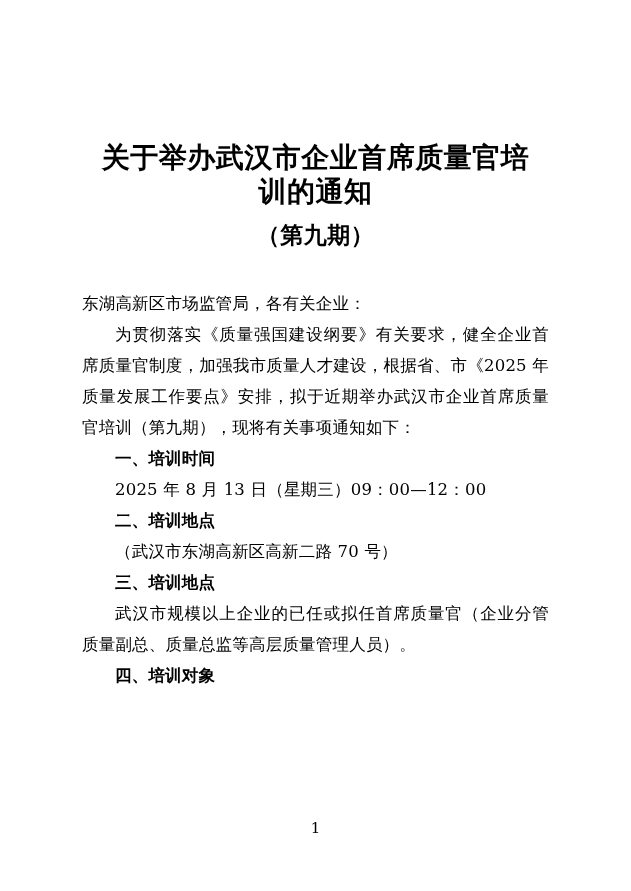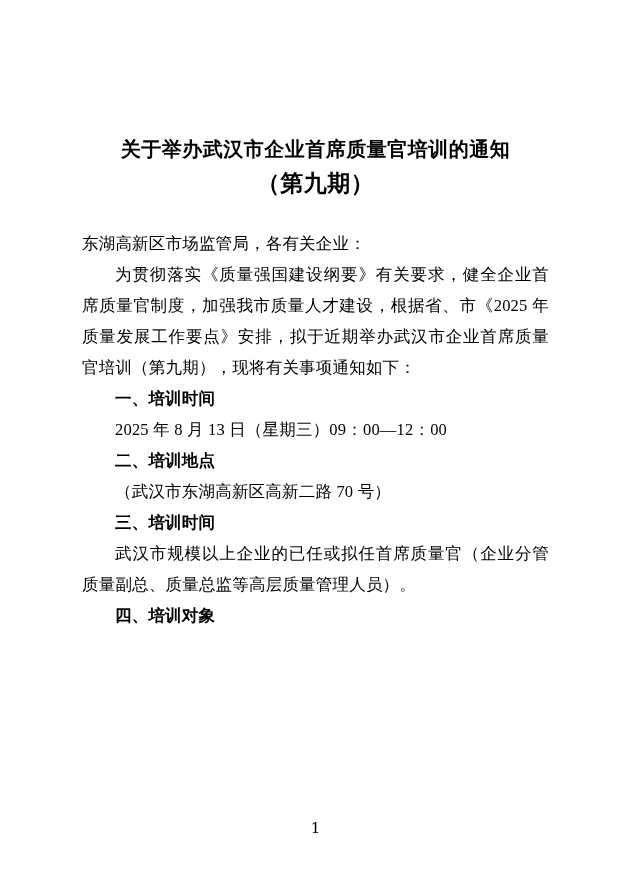--- a/index.html
+++ b/index.html
@@ -23,37 +23,36 @@
     background: #ffffff;
     overflow: hidden;
   }
   .title-block {
     padding-top: 132px;
     text-align: center;
   }
   .doc-title {
     font-family: "DejaVu Serif", "Liberation Serif", serif;
     font-weight: bold;
-    font-size: 20px;
+    font-size: 28px;
     line-height: 34px;
     letter-spacing: 0.5px;
-    margin: 0;
+    margin: 9px;
   }
   .doc-subtitle {
     font-family: "DejaVu Serif", "Liberation Serif", serif;
     font-weight: bold;
     font-size: 23px;
     line-height: 34px;
     letter-spacing: 0.5px;
     margin: 0;
     text-align: center;
   }
   .body-block {
-    margin-top: 28px;
-    font-family: Liberation Serif, serif;
+    margin-top: 36px;
   }
   p.para {
     margin: 0;
     font-size: 16.5px;
     line-height: 31px;
     text-align: justify;
     text-justify: inter-ideograph;
     letter-spacing: 0.2px;
   }
   p.indent {
@@ -83,20 +82,20 @@
     <h2 class="doc-subtitle">（第九期）</h2>
   </div>
 
   <div class="body-block">
     <p class="para">东湖高新区市场监管局，各有关企业：</p>
     <p class="para indent">为贯彻落实《质量强国建设纲要》有关要求，健全企业首席质量官制度，加强我市质量人才建设，根据省、市《2025 年质量发展工作要点》安排，拟于近期举办武汉市企业首席质量官培训（第九期），现将有关事项通知如下：</p>
     <p class="para heading">一、培训时间</p>
     <p class="para indent">2025 年 8 月 13 日（星期三）09：00—12：00</p>
     <p class="para heading">二、培训地点</p>
     <p class="para indent">（武汉市东湖高新区高新二路 70 号）</p>
-    <p class="para heading">三、培训时间</p>
+    <p class="para heading">三、培训地点</p>
     <p class="para indent">武汉市规模以上企业的已任或拟任首席质量官（企业分管质量副总、质量总监等高层质量管理人员）。</p>
     <p class="para heading">四、培训对象</p>
   </div>
 
   <div class="page-number">1</div>
 
 </div>
 
 </body></html>

